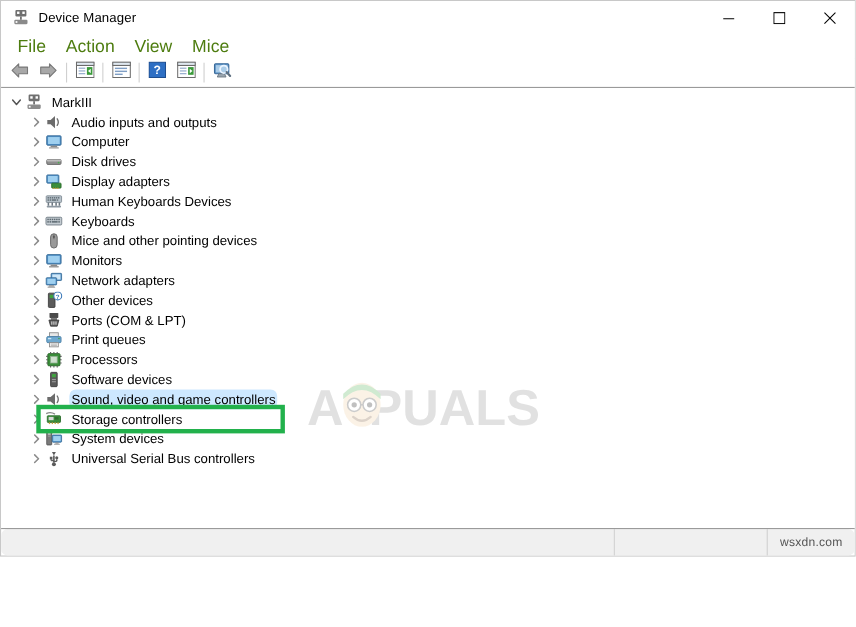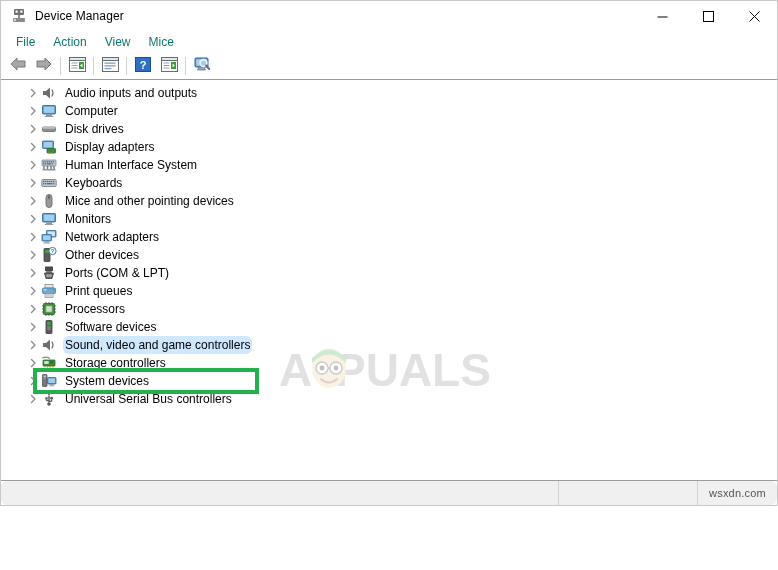--- a/index.html
+++ b/index.html
@@ -70,22 +70,22 @@
   
   .menubar {
     height: 22px;
     min-height: 22px;
     background: #ffffff;
     display: flex;
     align-items: center;
     padding-left: 6px;
   }
   .menu-item {
-    font-size: 12px;
-    color: #0f766e;
+    font-size: 16px;
+    color: #4d7c0f;
     padding: 2px 9px;
     white-space: nowrap;
     line-height: 15px;
   }
 
   
   .toolbar {
     height: 26px;
     min-height: 26px;
     background: #ffffff;
@@ -358,20 +358,38 @@
           <circle cx="43" cy="30" r="2.4" fill="#333"></circle>
           <circle cx="57" cy="30" r="2.4" fill="#333"></circle>
           <line x1="49" y1="30" x2="51" y2="30" stroke="#555" stroke-width="1.4"></line>
           <path d="M42 41 Q50 48 58 41" fill="none" stroke="#8d6e4f" stroke-width="2" stroke-linecap="round"></path>
         </g>
       </svg>
     </div>
 
     <div class="tree">
 
+      <div class="tree-row level0">
+        <span class="chev">
+          <svg width="10" height="10" viewBox="0 0 10 10">
+              <path d="M1.5 3 L5 7 L8.5 3" fill="none" stroke="#555" stroke-width="1.4" stroke-linecap="round" stroke-linejoin="round"></path>
+            </svg>
+        </span>
+        <span class="node-icon">
+          <svg width="16" height="16" viewBox="0 0 16 16">
+            <rect x="3" y="1" width="10" height="6" rx="1" fill="#6f6f6f"></rect>
+            <rect x="4.5" y="2.5" width="2.2" height="2.2" fill="#ffffff"></rect>
+            <rect x="9.3" y="2.5" width="2.2" height="2.2" fill="#ffffff"></rect>
+            <rect x="7.2" y="7" width="1.6" height="3" fill="#6f6f6f"></rect>
+            <rect x="2" y="10" width="12" height="4" rx="1" fill="#8a8a8a"></rect>
+            <rect x="3.2" y="11.2" width="1.6" height="1.6" fill="#ffffff"></rect>
+          </svg>
+        </span>
+        <span class="node-label">MarkIII</span>
+      </div>
 
       <div class="tree-row level1">
         <span class="chev">
           <svg width="10" height="10" viewBox="0 0 10 10">
               <path d="M3.5 1.5 L7 5 L3.5 8.5" fill="none" stroke="#8c8c8c" stroke-width="1.4" stroke-linecap="round" stroke-linejoin="round"></path>
             </svg>
         </span>
         <span class="node-icon">
           <svg width="16" height="16" viewBox="0 0 16 16">
             <path d="M2 6 L5 6 L9 2.5 L9 13.5 L5 10 L2 10 Z" fill="#6c6c6c"></path>
@@ -451,21 +469,21 @@
                 <rect x="11.7" y="4.2" width="1.3" height="1.3"></rect>
               <rect x="2.2" y="6.2" width="1.3" height="1.3"></rect>
                 <rect x="4.1" y="6.2" width="1.3" height="1.3"></rect>
               <rect x="6" y="6.2" width="4" height="1.3"></rect>
                 <rect x="10.6" y="6.2" width="1.3" height="1.3"></rect>
             </g>
             <path d="M3 9 L3 12 M6.5 9 L6.5 12 M10 9 L10 12 M13 9 L13 12" stroke="#6b7680" stroke-width="1.4"></path>
             <rect x="1.5" y="12" width="13" height="1.6" rx="0.6" fill="#8d98a1"></rect>
           </svg>
         </span>
-        <span class="node-label">Human Interface System</span>
+        <span class="node-label">Human Keyboards Devices</span>
       </div>
 
 
       <div class="tree-row level1">
         <span class="chev">
           <svg width="10" height="10" viewBox="0 0 10 10">
               <path d="M3.5 1.5 L7 5 L3.5 8.5" fill="none" stroke="#8c8c8c" stroke-width="1.4" stroke-linecap="round" stroke-linejoin="round"></path>
             </svg>
         </span>
         <span class="node-icon">

